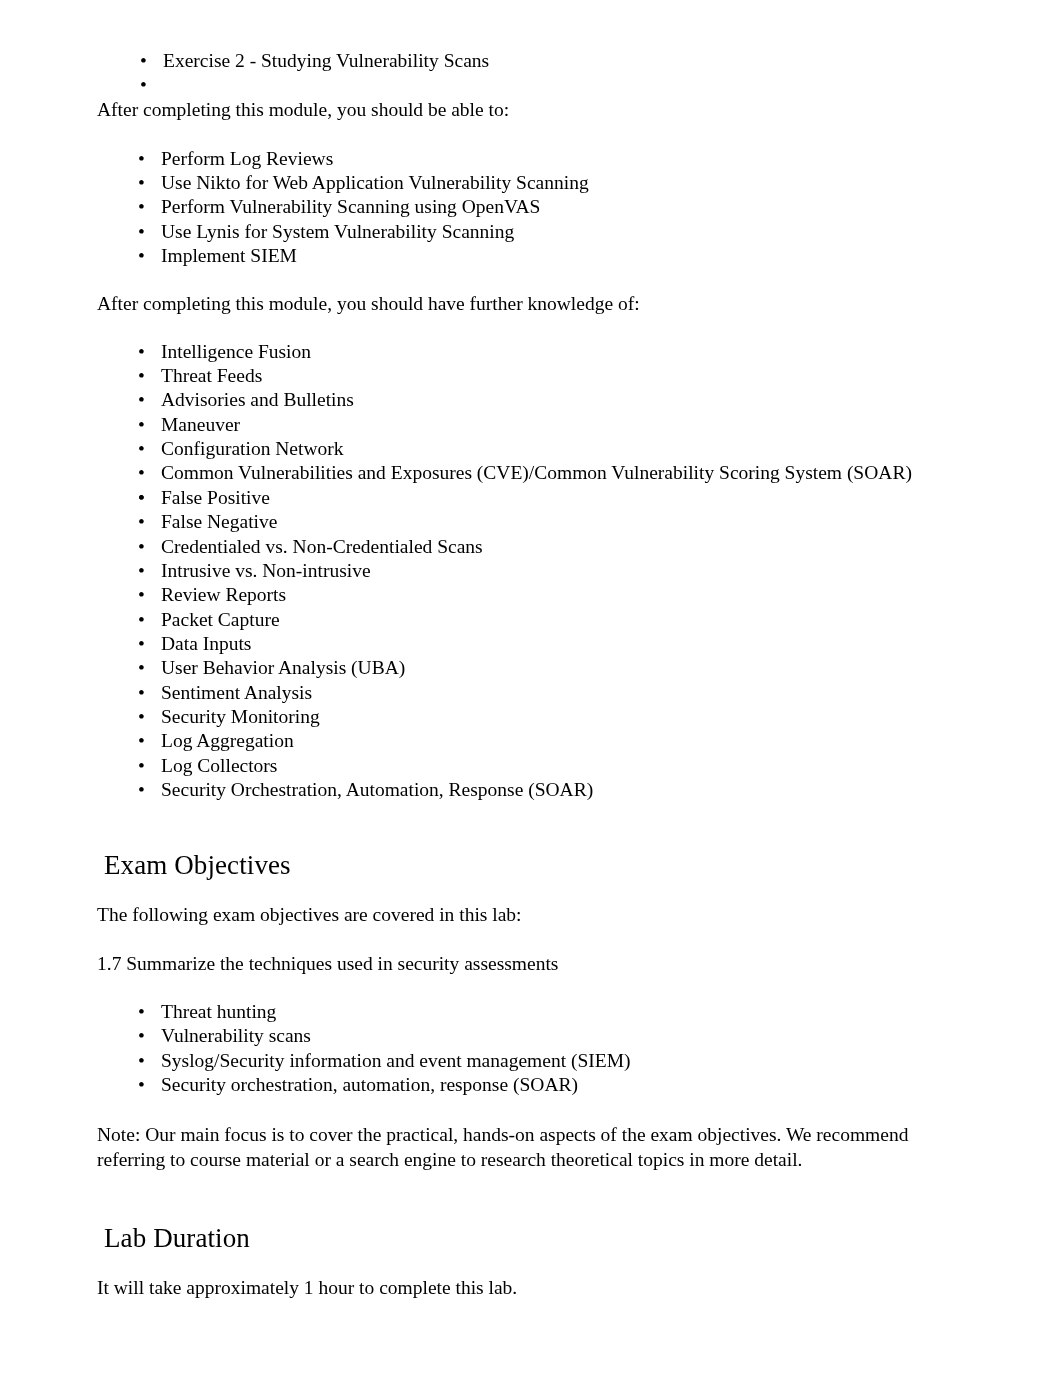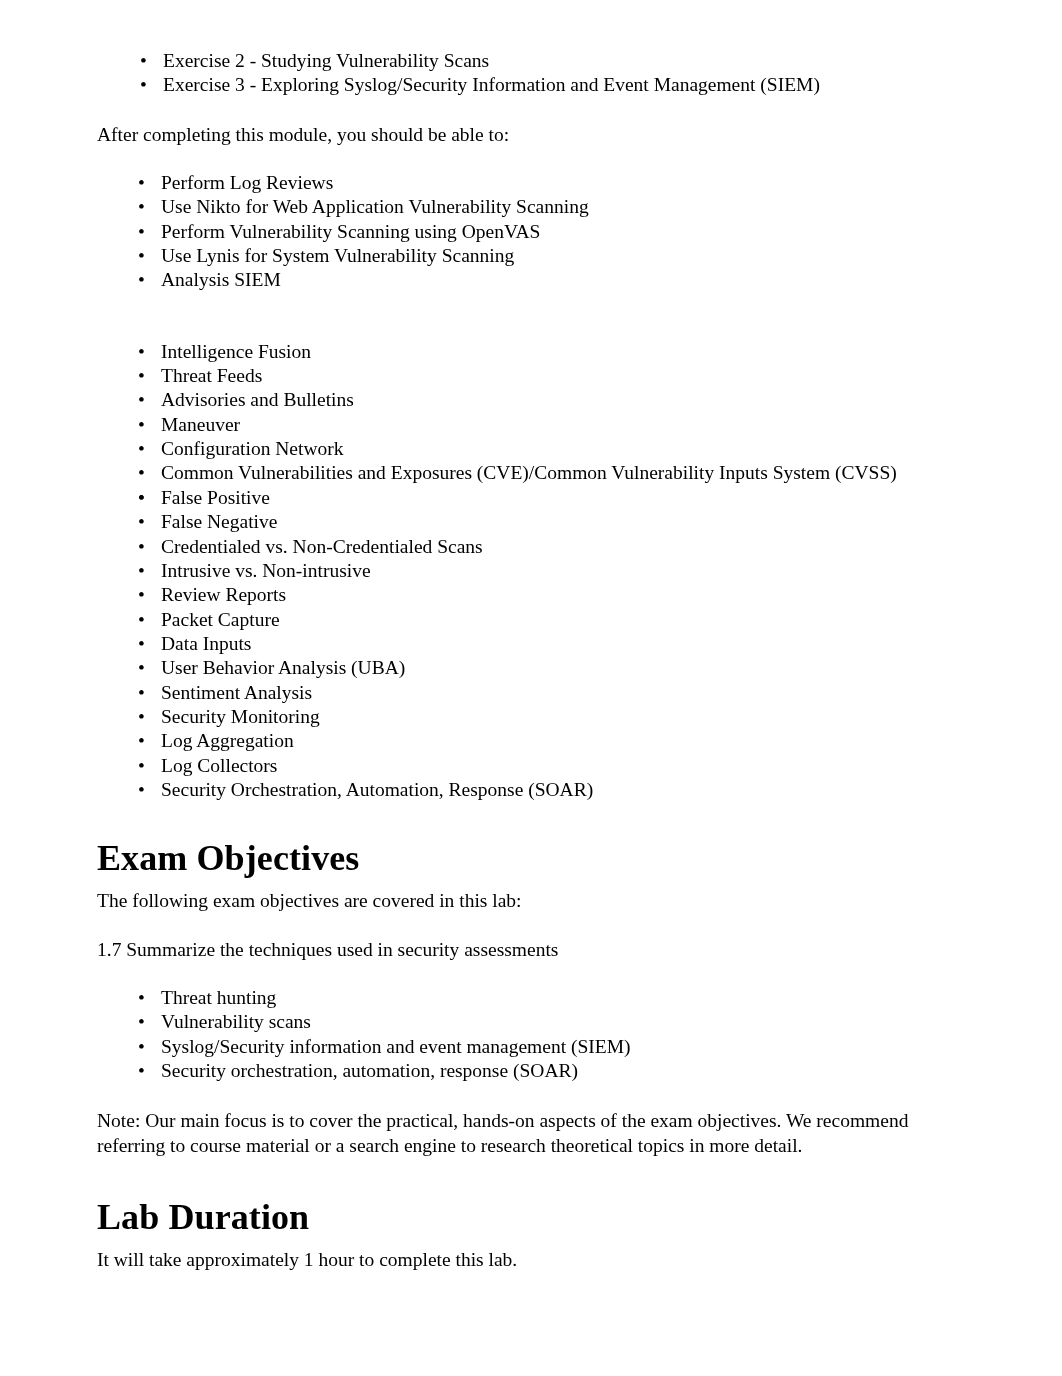--- a/index.html
+++ b/index.html
@@ -57,24 +57,24 @@
     left: 43px;
   }
 
   p.para {
     margin: 0;
     font-size: 19.5px;
     line-height: 24.35px;
   }
 
   h2.section-heading {
-    margin: 0;
+    margin: 7px;
     font-family: "Liberation Serif", "DejaVu Serif", serif;
-    font-size: 36px;
-    font-weight: bold;
+    font-size: 27px;
+    font-weight: normal;
     line-height: 38px;
     letter-spacing: 0.1px;
   }
 
   
   .sp-after-exercises { height: 25px; }
   .sp-after-para1     { height: 24px; }
   .sp-after-list2     { height: 24px; }
   .sp-after-para2     { height: 23px; }
   .sp-after-list3     { height: 37px; }
@@ -95,21 +95,20 @@
 
     <div class="top-offset"></div>
 
     <ul class="bullets indent-deep">
       <li>
         <span class="bullet-mark">•</span>
         <span>Exercise 2 - Studying Vulnerability Scans</span>
       </li>
       <li>
         <span class="bullet-mark">•</span>
-        <span>Exercise 3 - Exploring Syslog/Security Information and Event Management (SIEM)</span>
       </li>
     </ul>
 
     <div class="sp-after-exercises"></div>
 
     <p class="para">After completing this module, you should be able to:</p>
 
     <div class="sp-after-para1"></div>
 
     <ul class="bullets">
@@ -124,26 +123,27 @@
       <li>
         <span class="bullet-mark">•</span>
         <span>Perform Vulnerability Scanning using OpenVAS</span>
       </li>
       <li>
         <span class="bullet-mark">•</span>
         <span>Use Lynis for System Vulnerability Scanning</span>
       </li>
       <li>
         <span class="bullet-mark">•</span>
-        <span>Analysis SIEM</span>
+        <span>Implement SIEM</span>
       </li>
     </ul>
 
     <div class="sp-after-list2"></div>
 
+    <p class="para">After completing this module, you should have further knowledge of:</p>
 
     <div class="sp-after-para2"></div>
 
     <ul class="bullets">
       <li>
         <span class="bullet-mark">•</span>
         <span>Intelligence Fusion</span>
       </li>
       <li>
         <span class="bullet-mark">•</span>
@@ -156,21 +156,21 @@
       <li>
         <span class="bullet-mark">•</span>
         <span>Maneuver</span>
       </li>
       <li>
         <span class="bullet-mark">•</span>
         <span>Configuration Network</span>
       </li>
       <li>
         <span class="bullet-mark">•</span>
-        <span>Common Vulnerabilities and Exposures (CVE)/Common Vulnerability Inputs System (CVSS)</span>
+        <span>Common Vulnerabilities and Exposures (CVE)/Common Vulnerability Scoring System (SOAR)</span>
       </li>
       <li>
         <span class="bullet-mark">•</span>
       </li>
       <li>
         <span class="bullet-mark">•</span>
         <span>False Positive</span>
       </li>
       <li>
         <span class="bullet-mark">•</span>

